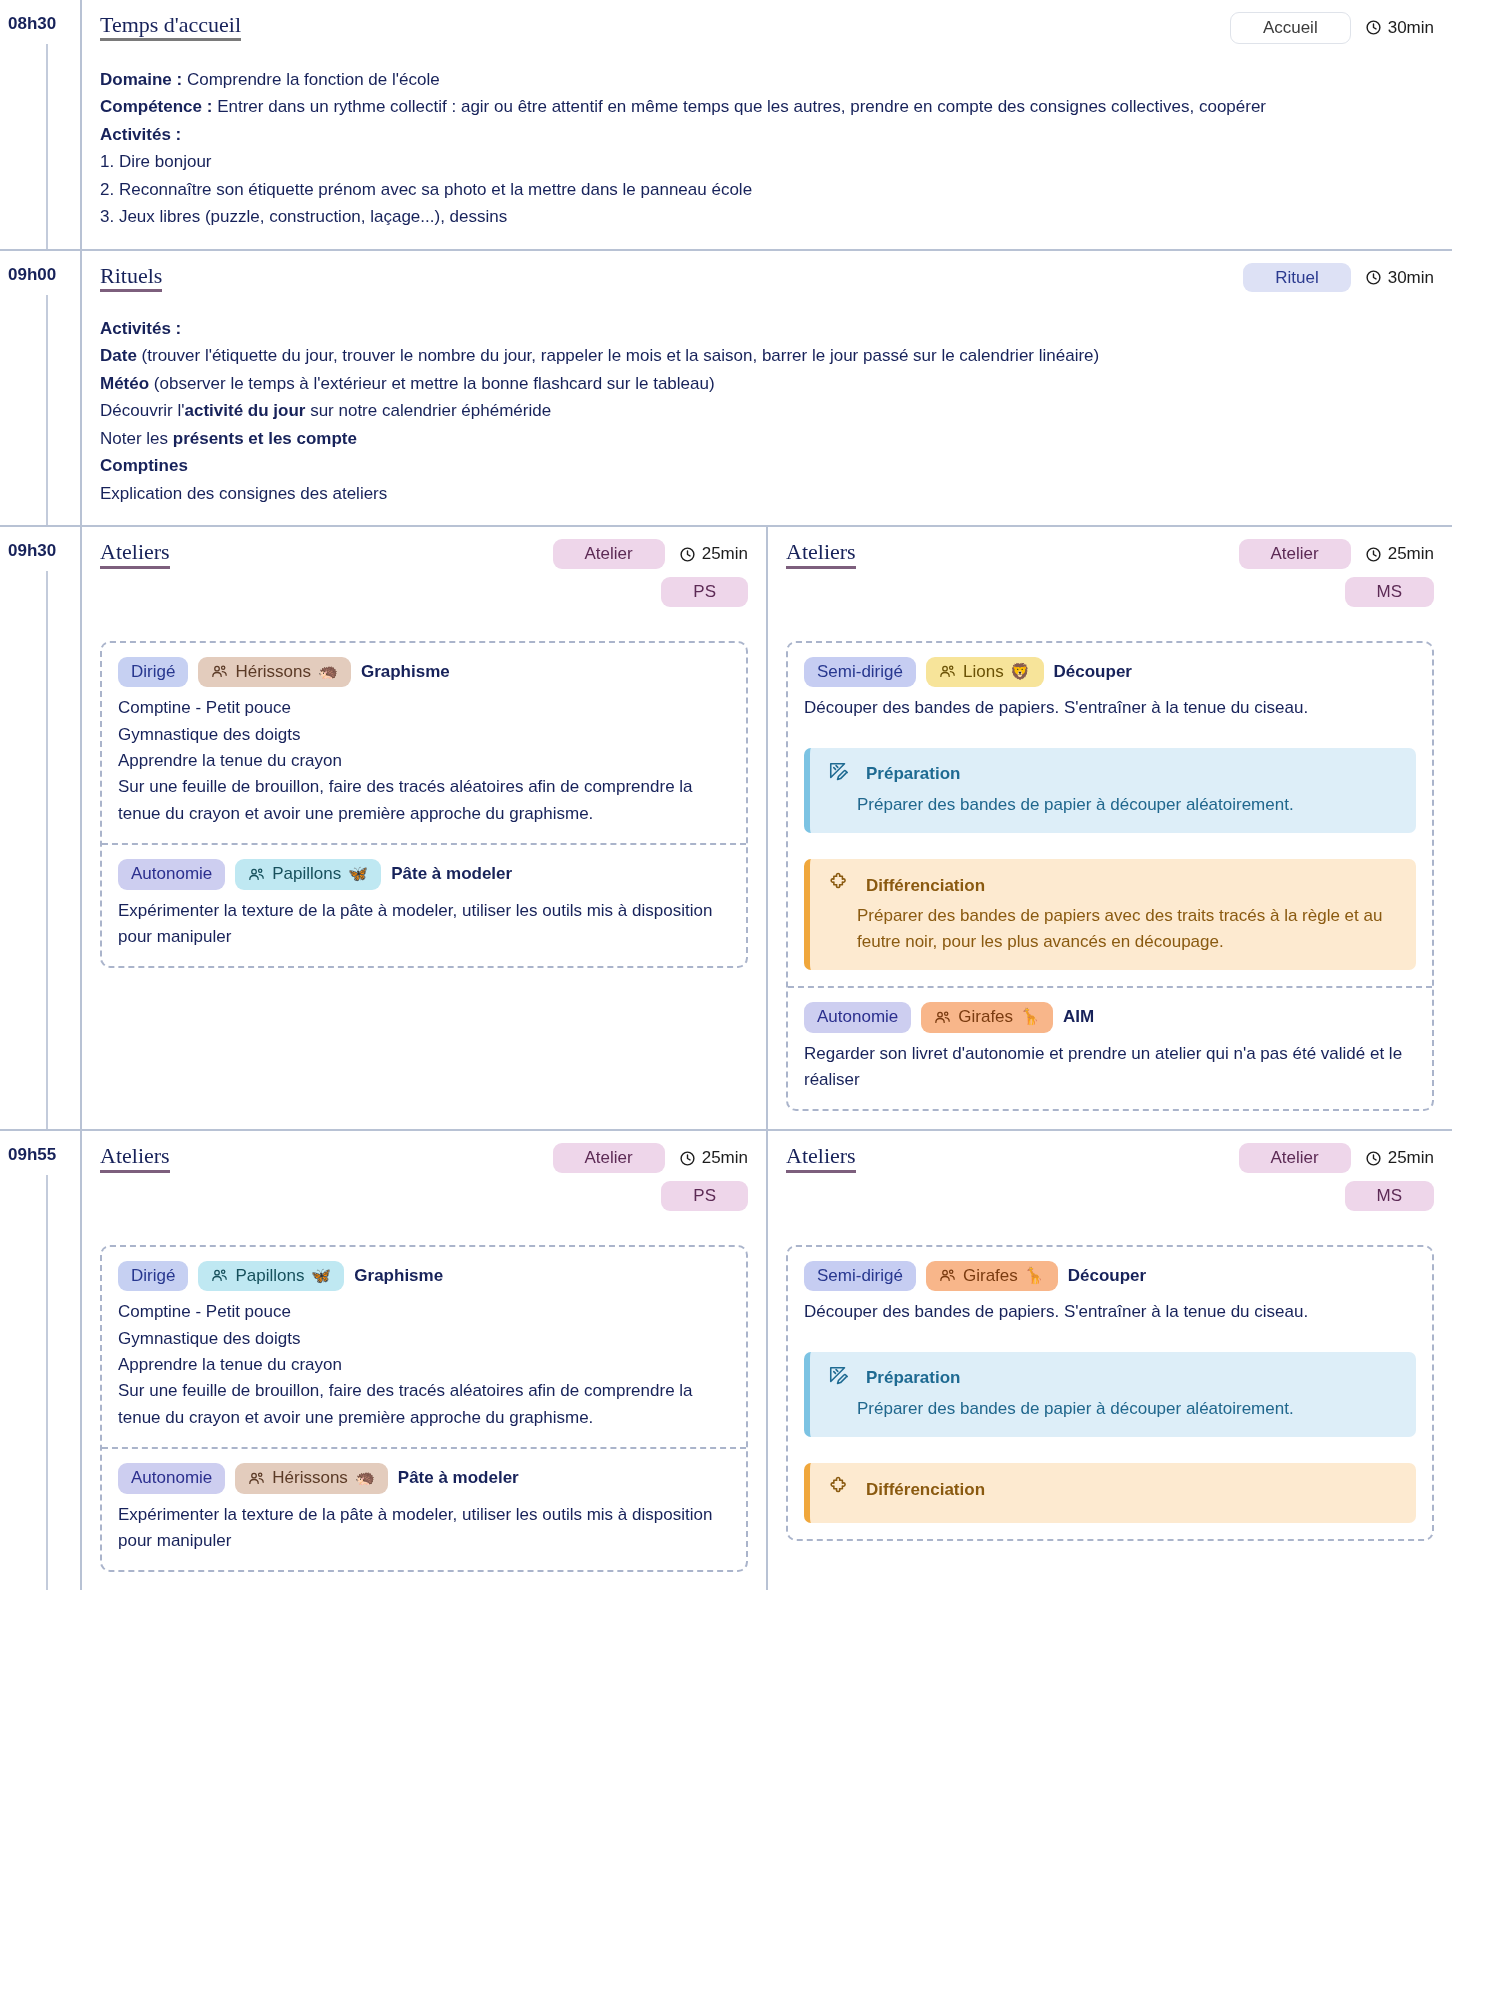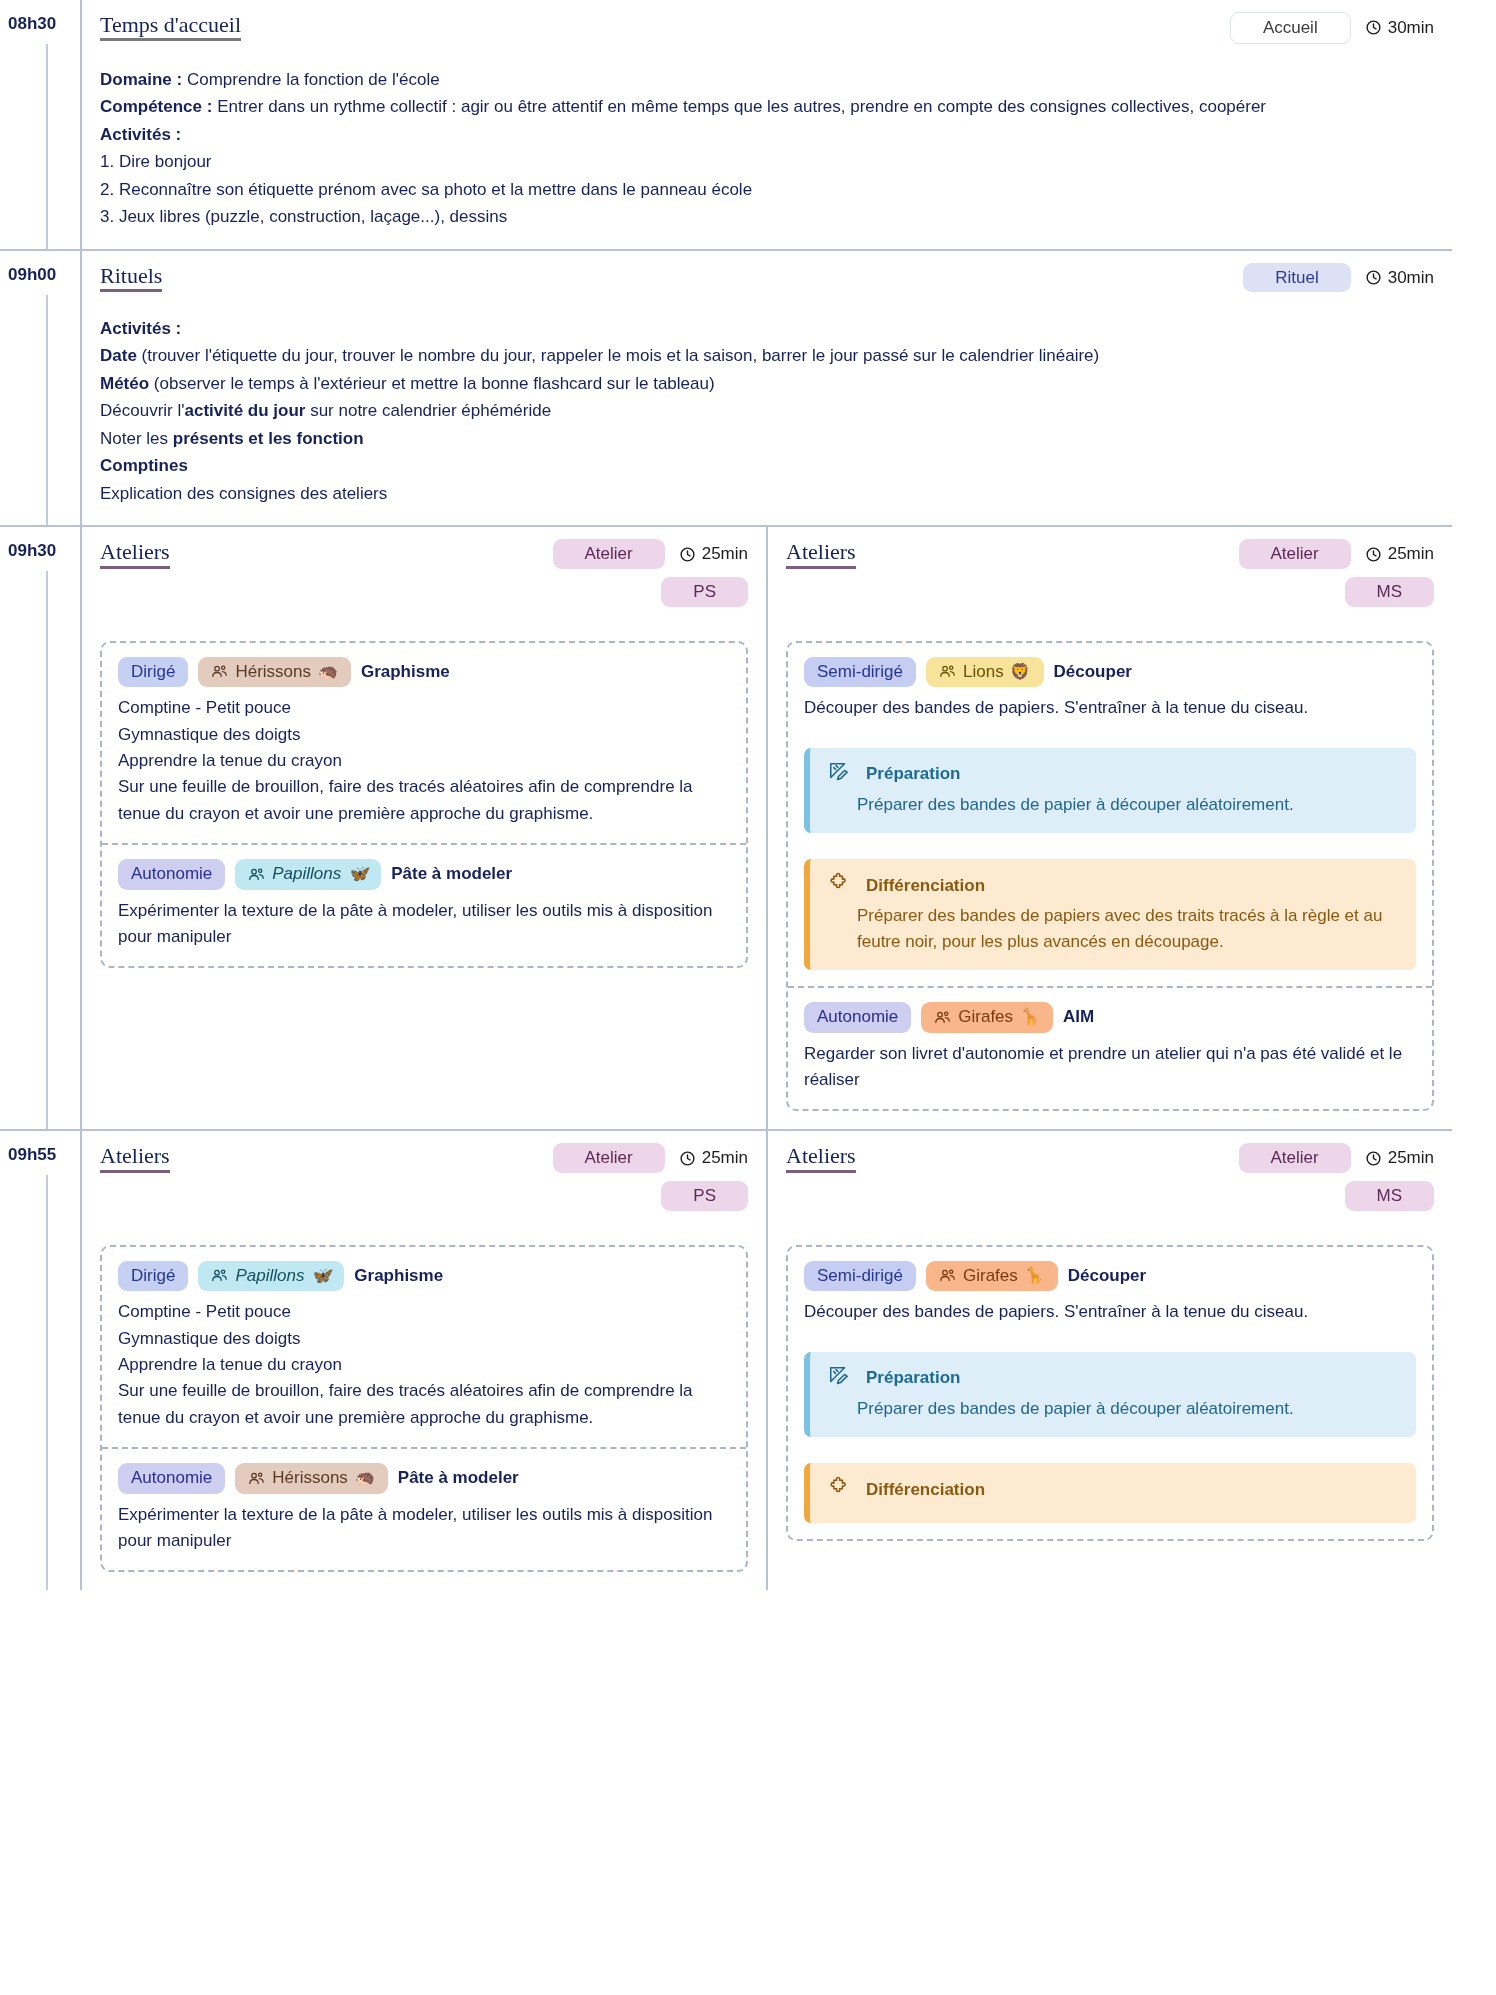--- a/index.html
+++ b/index.html
@@ -158,21 +158,21 @@
     padding: 6px 13px;
     font-size: 17px;
     line-height: 1.1;
     white-space: nowrap;
   }
   .tag-mode-dirige { background: #c6d0f2; color: #27378f; }
   .tag-mode-semi   { background: #c6cdf2; color: #27378f; }
   .tag-mode-auto   { background: #cdcef0; color: #2b2f8e; }
 
   .tag-group-herissons { background: #e3ccbd; color: #5b3a26; }
-  .tag-group-papillons { background: #bfe8f2; color: #16505c; font-style: italic; }
+  .tag-group-papillons { background: #bfe8f2; color: #16505c; }
   .tag-group-lions     { background: #f7e49a; color: #6b5206; }
   .tag-group-girafes   { background: #f8b68a; color: #7a3b10; }
 
   .tag .people-icon { display: block; flex: 0 0 auto; }
   .emoji { font-size: 16px; line-height: 1; }
 
   .ws-name {
     font-weight: bold;
     font-size: 17px;
     color: #17225a;
@@ -274,21 +274,21 @@
                   <span>30min</span>
                 </span>
               </span>
             </span>
           </div>
           <div class="body-text">
             <p><b>Activités :</b></p>
             <p><b>Date</b> <span> (trouver l'étiquette du jour, trouver le nombre du jour, rappeler le mois et la saison, barrer le jour passé sur le calendrier linéaire)</span></p>
             <p><b>Météo</b> <span> (observer le temps à l'extérieur et mettre la bonne flashcard sur le tableau)</span></p>
             <p><span>Découvrir l'<b>activité du jour</b> sur notre calendrier éphéméride</span></p>
-            <p><span>Noter les <b>présents et les fonction</b></span></p>
+            <p><span>Noter les <b>présents et les compte</b></span></p>
             <p><b>Comptines</b></p>
             <p><span>Explication des consignes des ateliers</span></p>
           </div>
         </div>
       </div>
     </div>
     <div class="row">
       <div class="time-cell"><span>09h30</span><span class="tick"></span></div>
       <div class="cols">
         <div class="col">

